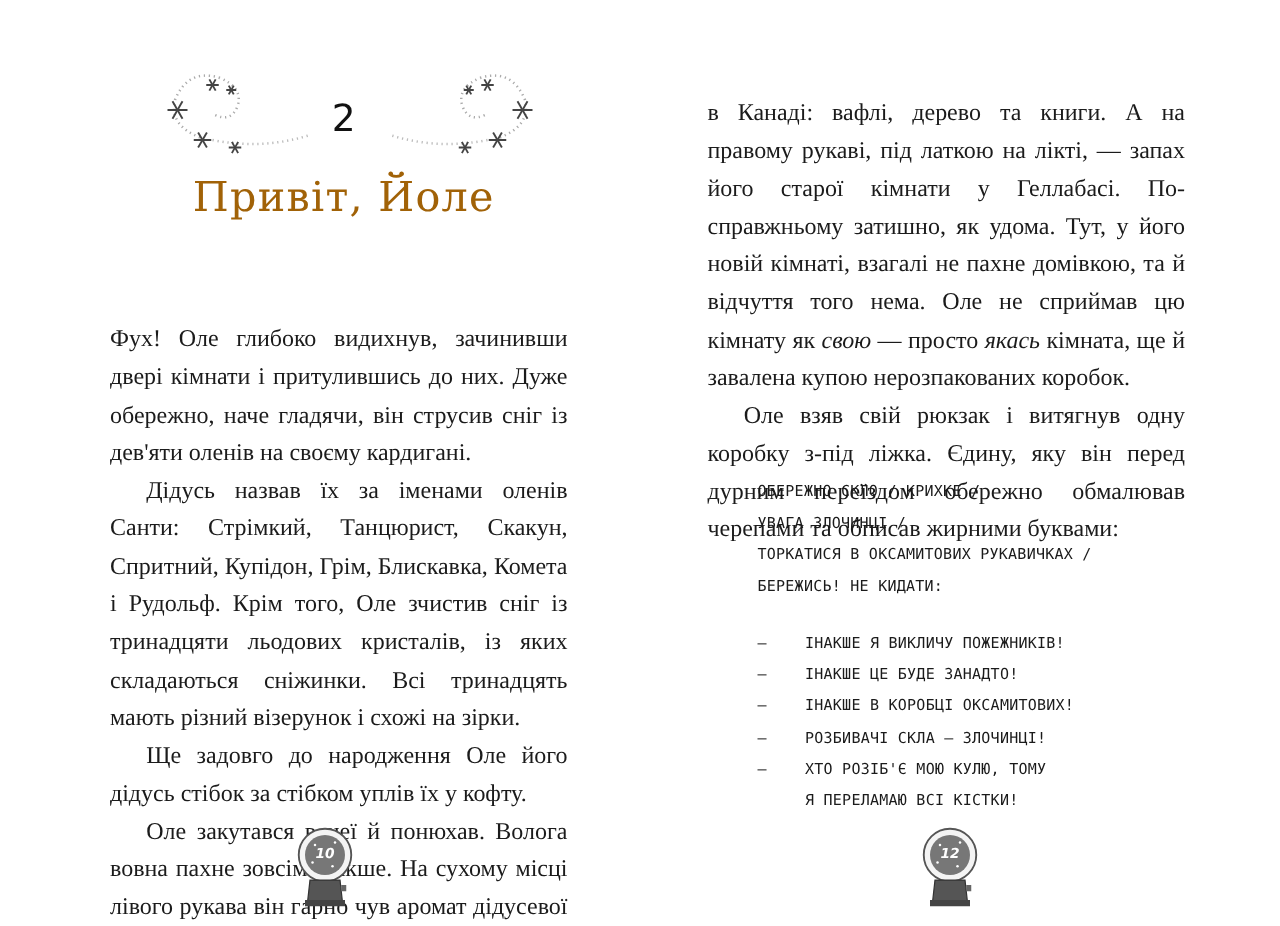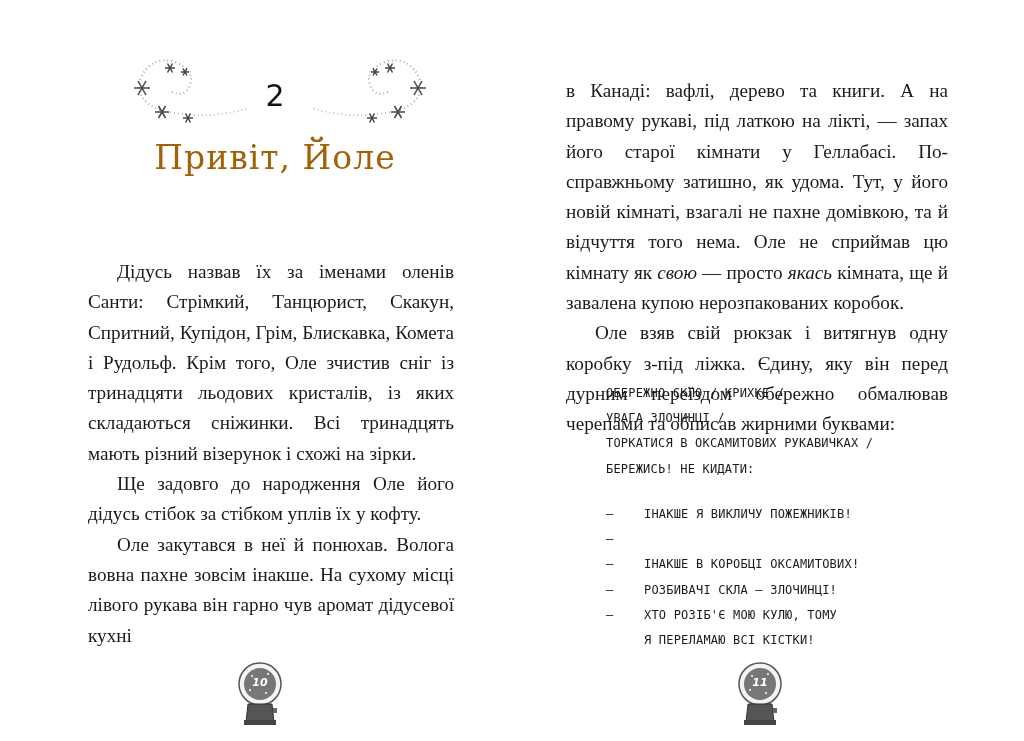--- a/index.html
+++ b/index.html
@@ -119,20 +119,21 @@
             <line x1="-2.5" y1="-4.5" x2="2.5" y2="4.5"></line>
             <line x1="-2.5" y1="4.5" x2="2.5" y2="-4.5"></line>
           </g>
       </g>
     </svg>
     <div class="chapter-num">2</div>
     <div class="chapter-title">Привіт, Йоле</div>
   </div>
 
   <div class="body-text left-text">
+    <p>Фух! Оле глибоко видихнув, зачинивши двері кімнати і притулившись до них. Дуже обережно, наче гладячи, він струсив сніг із дев'яти оленів на своєму кардигані.</p>
     <p class="indent">Дідусь назвав їх за іменами оленів Санти: Стрімкий, Танцюрист, Скакун, Спритний, Купідон, Грім, Блискавка, Комета і Рудольф. Крім того, Оле зчистив сніг із тринадцяти льодових кристалів, із яких складаються сніжинки. Всі тринадцять мають різний візерунок і схожі на зірки.</p>
     <p class="indent">Ще задовго до народження Оле його дідусь стібок за стібком уплів їх у кофту.</p>
     <p class="indent" style="text-align-last: justify;">Оле закутався в неї й понюхав. Волога вовна пахне зовсім інакше. На сухому місці лівого рукава він гарно чув аромат дідусевої кухні</p>
   </div>
 
   <div class="globe globe-left">
     <svg width="48" height="70" viewBox="0 0 48 70">
       <circle cx="24" cy="24" r="21" fill="#f4f4f4" stroke="#555" stroke-width="1.5"></circle>
       <circle cx="24" cy="24" r="16" fill="#777"></circle>
       <circle cx="16" cy="16" r="1" fill="#fff"></circle>
@@ -161,20 +162,21 @@
   <div class="hand-row">БЕРЕЖИСЬ! НЕ КИДАТИ:</div>
 </div>
 
 <div class="hand hand-block2">
   <div class="hand-row">
       <span class="dash">–</span>
       <span>ІНАКШЕ Я ВИКЛИЧУ ПОЖЕЖНИКІВ!</span>
     </div>
   <div class="hand-row">
       <span class="dash">–</span>
+      <span>ІНАКШЕ ЦЕ БУДЕ ЗАНАДТО!</span>
     </div>
   <div class="hand-row">
       <span class="dash">–</span>
       <span>ІНАКШЕ В КОРОБЦІ ОКСАМИТОВИХ!</span>
     </div>
   <div class="hand-row">
       <span class="dash">–</span>
       <span>РОЗБИВАЧІ СКЛА — ЗЛОЧИНЦІ!</span>
     </div>
   <div class="hand-row">
@@ -189,14 +191,14 @@
     <circle cx="24" cy="24" r="21" fill="#f4f4f4" stroke="#555" stroke-width="1.5"></circle>
     <circle cx="24" cy="24" r="16" fill="#777"></circle>
     <circle cx="16" cy="16" r="1" fill="#fff"></circle>
       <circle cx="32" cy="14" r="1" fill="#fff"></circle>
       <circle cx="30" cy="33" r="1" fill="#fff"></circle>
       <circle cx="14" cy="30" r="1" fill="#fff"></circle>
     <path d="M12 44 L36 44 L38 62 L10 62 Z" fill="#555" stroke="#333"></path>
     <rect x="8" y="60" width="32" height="5" fill="#444"></rect>
     <rect x="37" y="48" width="4" height="5" fill="#666"></rect>
   </svg>
-  <div class="globe-num">11</div>
+  <div class="globe-num">12</div>
 </div>
 
 </body></html>

